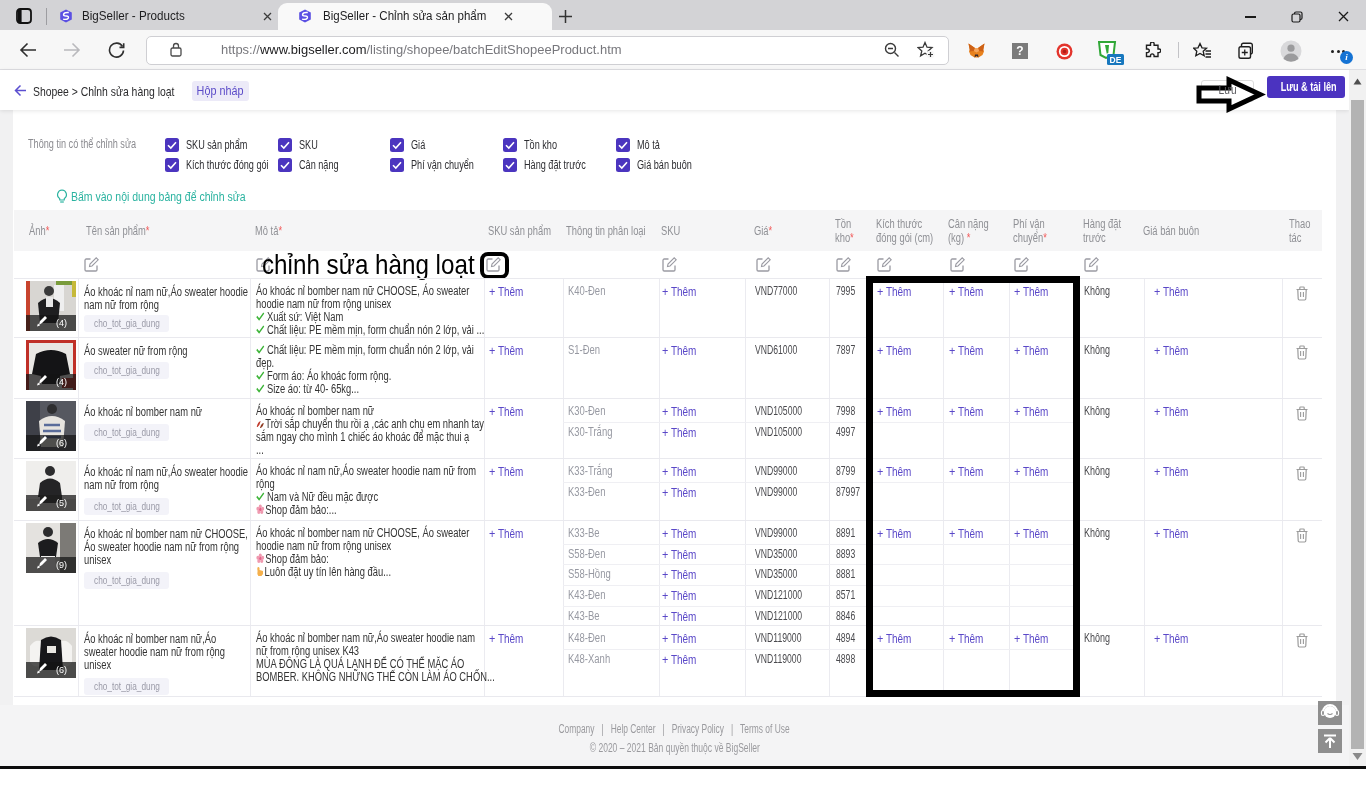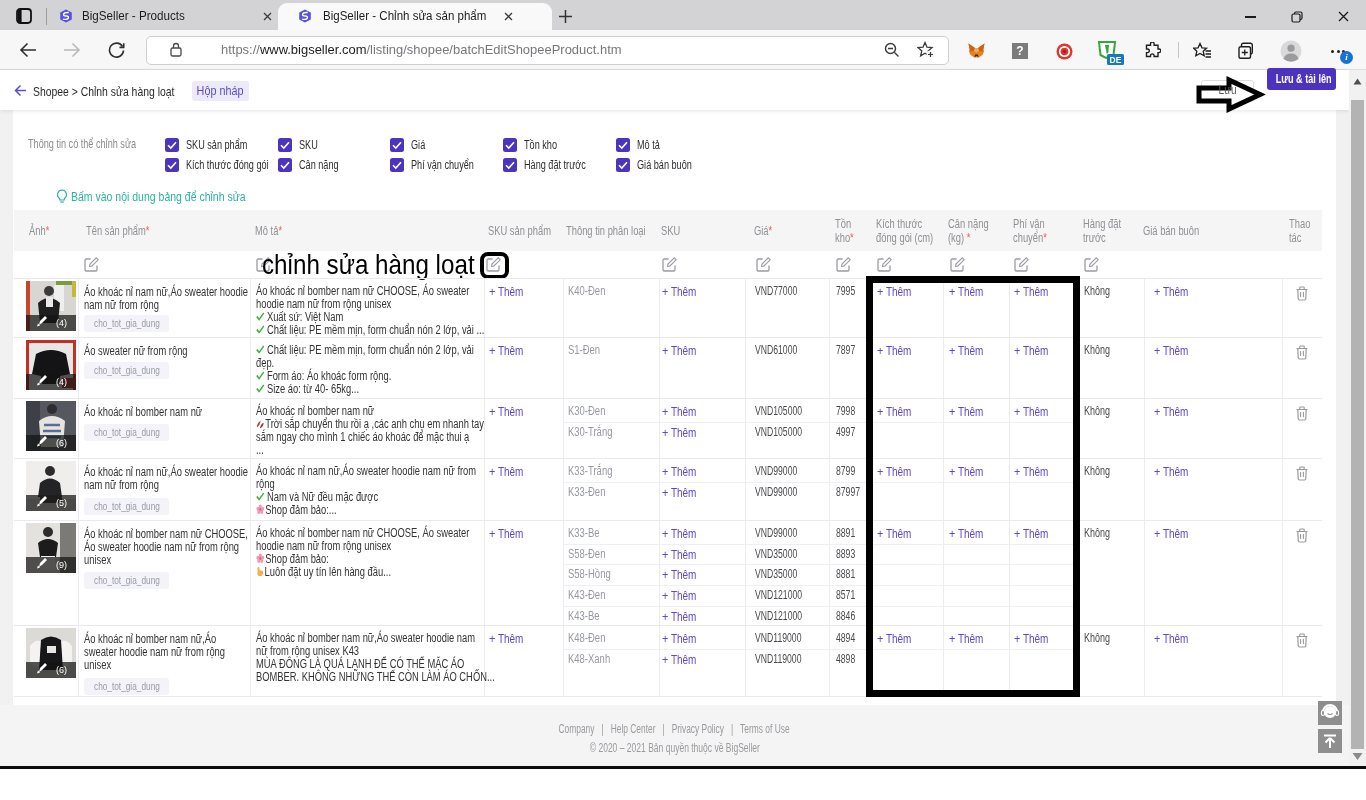--- a/index.html
+++ b/index.html
@@ -117,21 +117,21 @@
 <div class="ab" style="left:1340px;top:51px;width:13px;height:13px;background:#1573d4;border-radius:50%;color:#fff;font-size:9px;font-style:italic;font-weight:bold;text-align:center;line-height:13px;font-family:'Liberation Serif',serif;">i</div>
 <div class="ab" style="left:0;top:110px;width:1349px;height:595px;background:#f1f1f2;"></div>
 <div class="ab" style="left:13px;top:110px;width:1323px;height:595px;background:#fff;"></div>
 <div class="ab" style="left:0;top:70px;width:1349px;height:40px;background:#fff;box-shadow:0 1px 4px rgba(0,0,0,0.10);"></div>
 <svg class="ab" style="left:14px;top:84px" width="13" height="13" viewBox="0 0 13 13">
     <path d="M12 6.5 H1.5 M6.5 1.5 L1.5 6.5 L6.5 11.5" fill="none" stroke="#5b4fd0" stroke-width="1.5"></path>
   </svg>
 <div class="txt" style="left:33px;top:84px;font-size:13px;color:#2c2c2e;transform:scaleX(0.8);">Shopee &gt; Chỉnh sửa hàng loạt</div>
 <div class="ab" style="left:192px;top:81px;width:57px;height:20px;background:#eceaf8;border-radius:3px;color:#5b4bc8;font-size:12px;text-align:center;line-height:20px;"><span style="display:inline-block;white-space:nowrap;transform:scaleX(0.9);">Hộp nháp</span></div>
 <div class="ab" style="left:1201px;top:80px;width:53px;height:22px;background:#fff;border:1px solid #dcdcdc;border-radius:3px;"></div>
-<div class="ab" style="left:1267px;top:68px;width:69px;height:22px;background:#4b33c0;border-radius:3px;color:#fff;font-size:12px;text-align:right;line-height:22px;font-weight:bold;"><span style="display:inline-block;white-space:nowrap;transform:scaleX(0.76);">Lưu &amp; tải lên</span></div>
+<div class="ab" style="left:1267px;top:76px;width:78px;height:22px;background:#4b33c0;border-radius:3px;color:#fff;font-size:12px;text-align:right;line-height:22px;font-weight:bold;"><span style="display:inline-block;white-space:nowrap;transform:scaleX(0.76);">Lưu &amp; tải lên</span></div>
 <svg class="ab" style="left:1194px;top:74px" width="72" height="42" viewBox="0 0 72 42">
     <path d="M5 14 H35 V6 L66 20.5 L35 35 V27 H5 Z" fill="#fff" stroke="#000" stroke-width="5"></path>
   </svg>
 <div class="ab" style="left:1201px;top:80px;width:53px;height:22px;color:#5e5e62;font-size:12px;text-align:center;line-height:21px;"><span style="display:inline-block;white-space:nowrap;transform:scaleX(0.85);">Lưu</span></div>
 <div class="txt" style="left:28px;top:137px;font-size:12.5px;color:#8b8b90;transform:scaleX(0.73);">Thông tin có thể chỉnh sửa</div>
 <svg class="ab" style="left:165px;top:138px" width="14" height="14" viewBox="0 0 14 14">
     <rect width="14" height="14" rx="2.5" fill="#4b35bf"></rect>
     <path d="M3 7.2 L5.8 10 L11 4.2" fill="none" stroke="#fff" stroke-width="1.6"></path>
   </svg>
 <div class="txt" style="left:186px;top:138px;font-size:12.5px;color:#2e2e32;transform:scaleX(0.73);">SKU sản phẩm</div>

